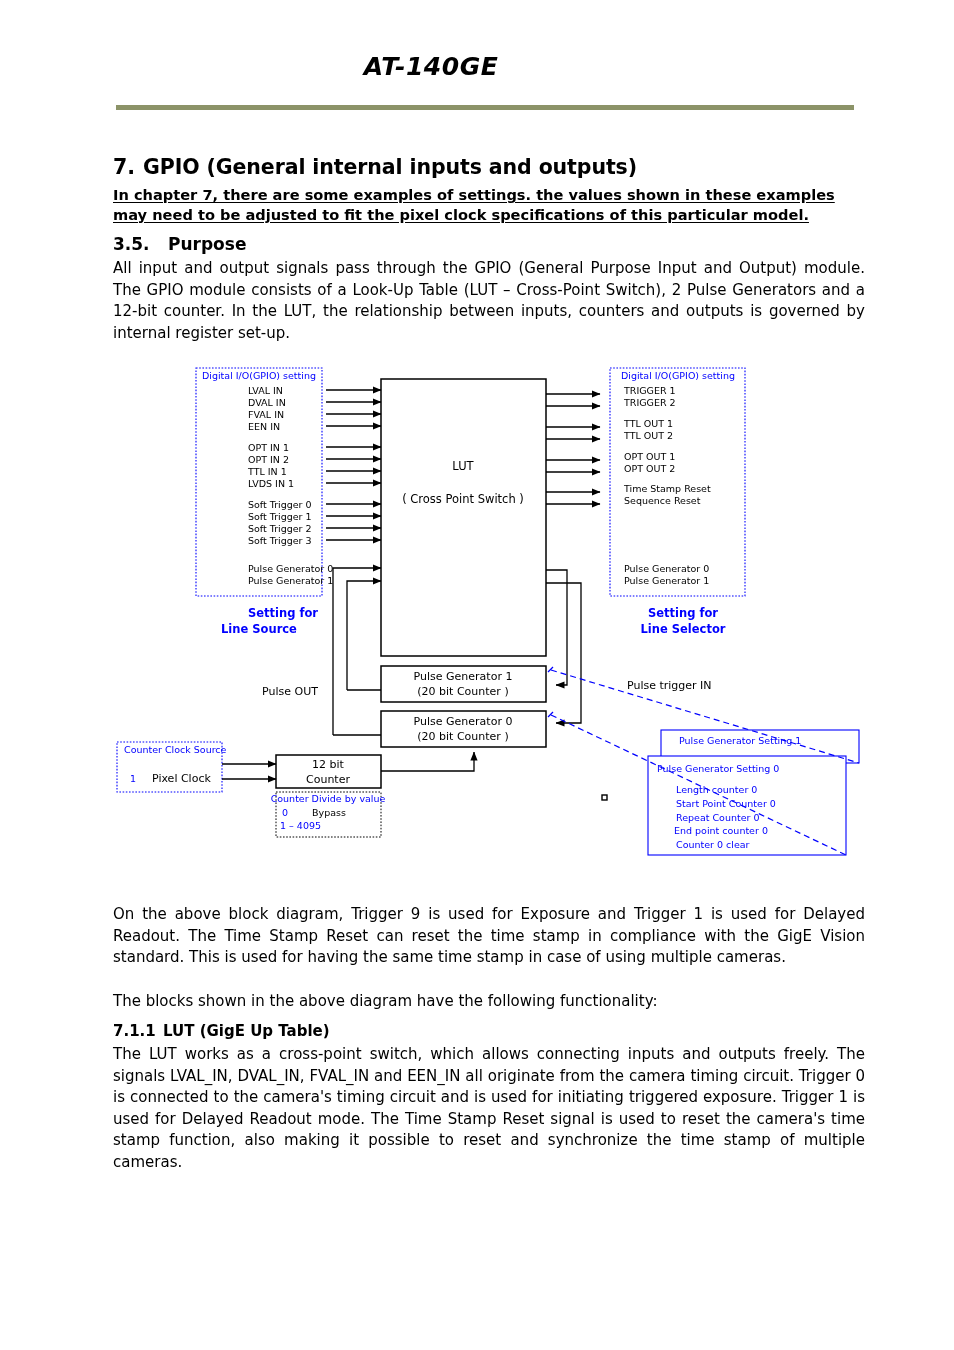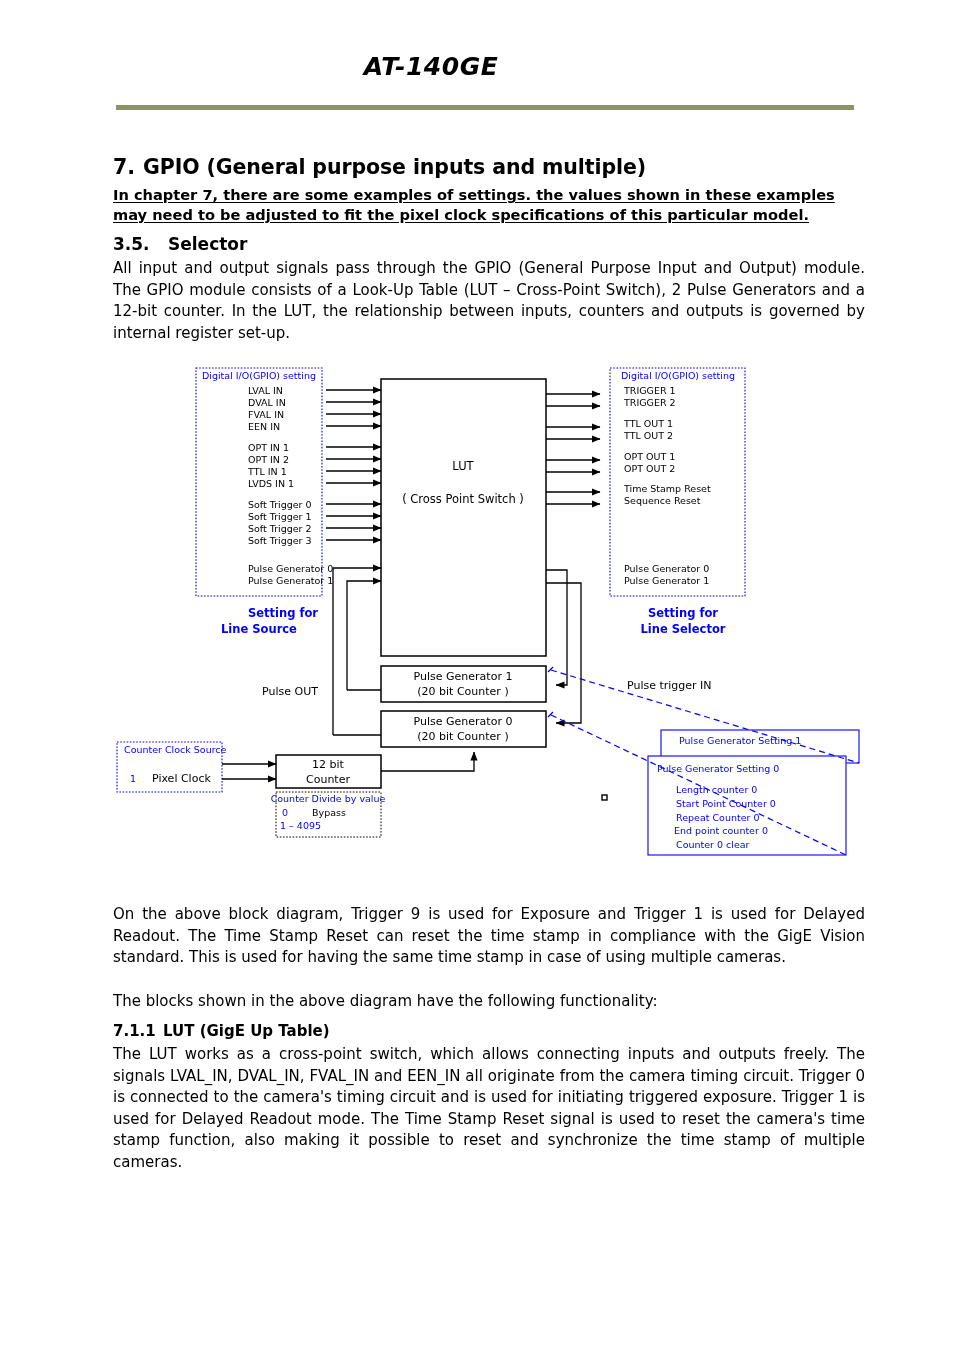--- a/index.html
+++ b/index.html
@@ -66,25 +66,25 @@
 </head>
 <body>
 
 <div class="page-header">
   <div class="doc-title">AT-140GE</div>
 </div>
 <div class="header-rule"></div>
 
 <div class="col" style="top:155px;">
   <h1 class="sec">
-    <span class="num">7.</span><span>GPIO (General purpose inputs and multiple)</span>
+    <span class="num">7.</span><span>GPIO (General internal inputs and outputs)</span>
   </h1>
   <p class="chapter-note">In chapter 7, there are some examples of settings. the values shown in these examples may need to be adjusted to fit the pixel clock specifications of this particular model.</p>
   <h2 class="sub">
-    <span class="num">3.5.</span><span>Selector</span>
+    <span class="num">3.5.</span><span>Purpose</span>
   </h2>
   <p class="body">All input and output signals pass through the GPIO (General Purpose Input and Output) module. The GPIO module consists of a Look-Up Table (LUT – Cross-Point Switch), 2 Pulse Generators and a 12-bit counter. In the LUT, the relationship between inputs, counters and outputs is governed by internal register set-up.</p>
 </div>
 
 <div class="diagram">
 <svg width="954" height="1350" viewBox="0 0 954 1350" xmlns="http://www.w3.org/2000/svg">
   <defs>
     <marker id="ar" markerWidth="9" markerHeight="8" refX="8.5" refY="4" orient="auto" markerUnits="userSpaceOnUse">
       <path d="M0,0.4 L9,4 L0,7.6 Z" fill="#000"></path>
     </marker>

